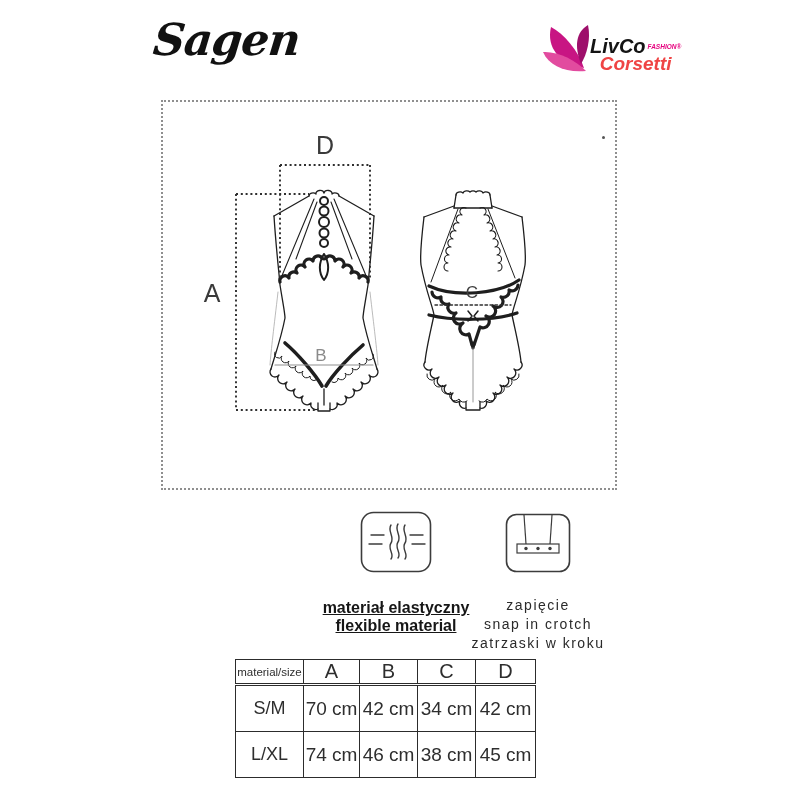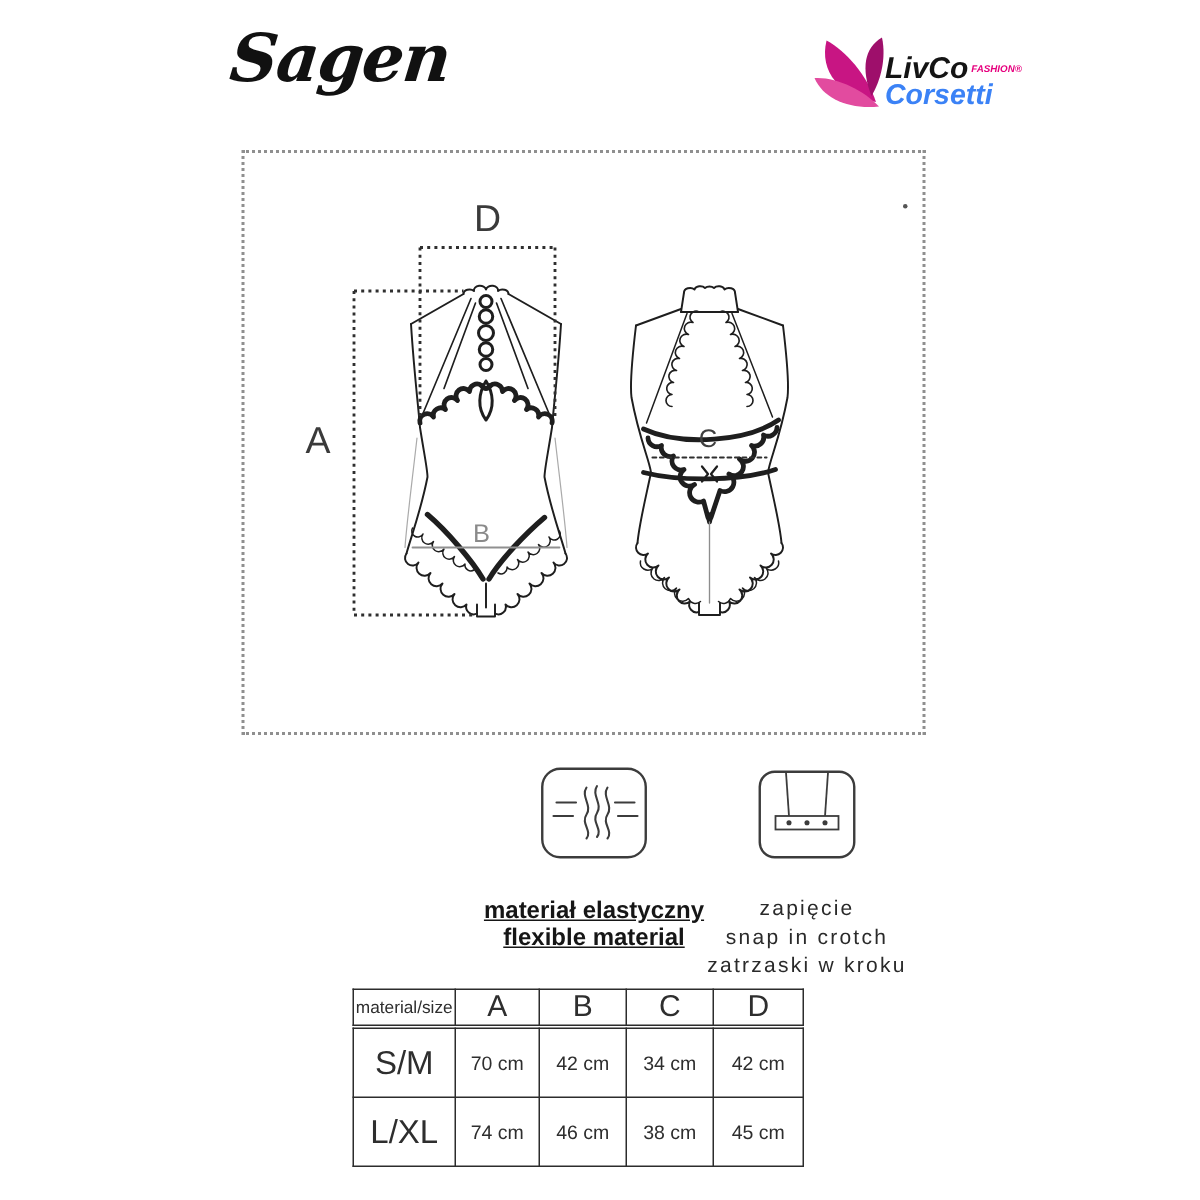--- a/index.html
+++ b/index.html
@@ -10,21 +10,21 @@
   .title{position:absolute;left:153px;top:14px;width:220px;height:64px;
          font-family:"DejaVu Serif",serif;font-style:italic;font-weight:700;
          font-size:44px;color:#111;transform:skewX(-6deg);letter-spacing:-1px;}
 
   
   .logo{position:absolute;left:540px;top:22px;width:140px;height:58px;}
   .logo-swirl{position:absolute;left:0;top:0;}
   .logo-text{position:absolute;left:50px;top:14px;line-height:1;}
   .logo-l1{font-size:20px;font-weight:700;font-style:italic;color:#141414;letter-spacing:0;}
   .logo-fashion{font-size:6.5px;font-weight:700;font-style:italic;vertical-align:4px;margin-left:2px;}
-  .logo-l2{font-size:19px;font-weight:700;font-style:italic;color:#3b82f6;margin-top:-2px;}
+  .logo-l2{font-size:19px;font-weight:700;font-style:italic;color:#ef4444;margin-top:-2px;text-align:center;}
 
   
   .frame{position:absolute;left:161px;top:100px;width:452px;height:386px;
          border:2px dotted #8f8f8f;}
   .frame svg{position:absolute;left:0;top:0;}
 
   
   .icon-elastic{position:absolute;left:360px;top:511px;}
   .icon-snap{position:absolute;left:505px;top:513px;}
   .cap{position:absolute;text-align:center;}
@@ -34,22 +34,22 @@
              color:#2a2a2a;letter-spacing:1.5px;margin-top:11px;}
 
   
   table{border-collapse:collapse;table-layout:fixed;}
   td{border:1.6px solid #2c2c2c;text-align:center;vertical-align:middle;
      color:#2e2e2e;padding:0;}
   .tbl-head{position:absolute;left:235px;top:659px;}
   .tbl-head td{height:21px;font-size:20px;}
   .tbl-head td.rs{font-size:11.5px;}
   .tbl-body{position:absolute;left:235px;top:685px;}
-  .tbl-body td{height:45px;font-size:13px;}
-  .tbl-body td.sz{font-size:22px;}
+  .tbl-body td{height:45px;font-size:19px;}
+  .tbl-body td.sz{font-size:18px;}
   .c0{width:67px;}.c1{width:55px;}.c2{width:57px;}.c3{width:57px;}.c4{width:59px;}
 
   .speck{position:absolute;left:602px;top:136px;width:3px;height:3px;
          border-radius:50%;background:#555;}
 
   .mlabel{font-family:"Liberation Sans",sans-serif;}
 </style>
 </head>
 <body>
 

